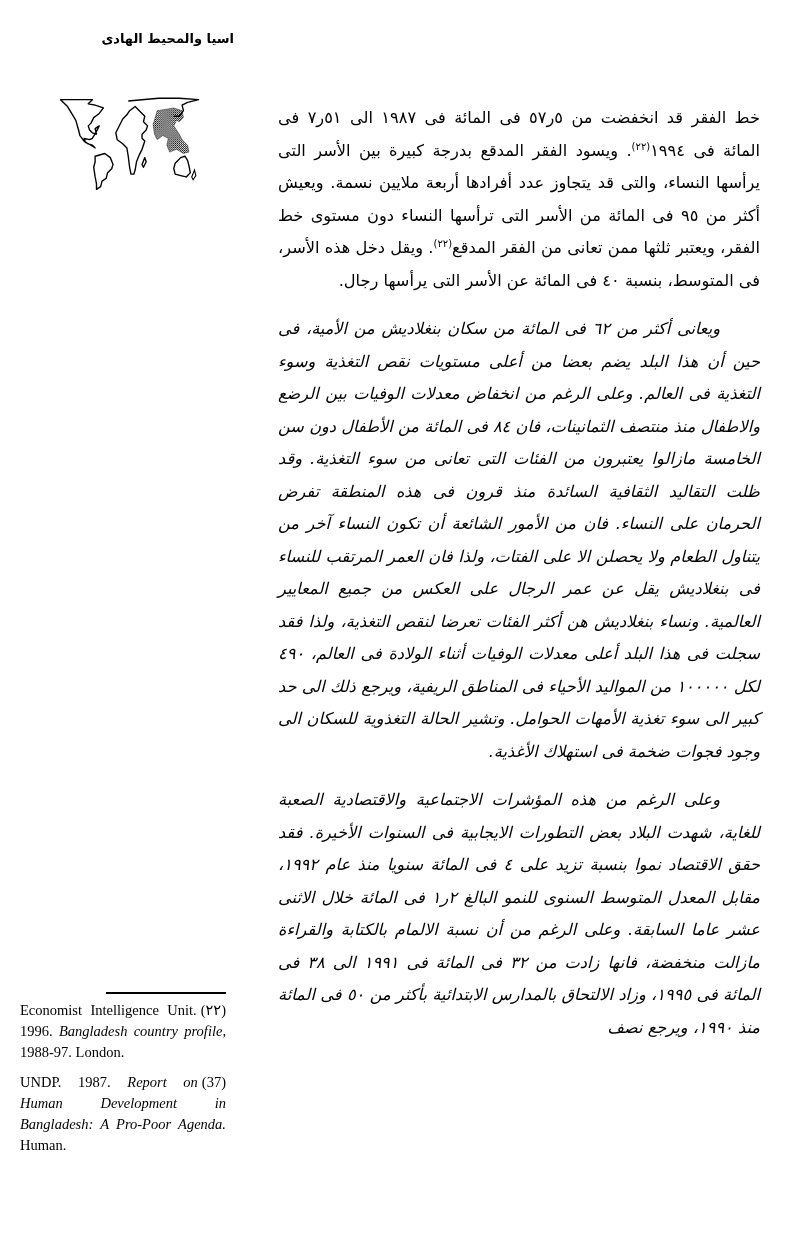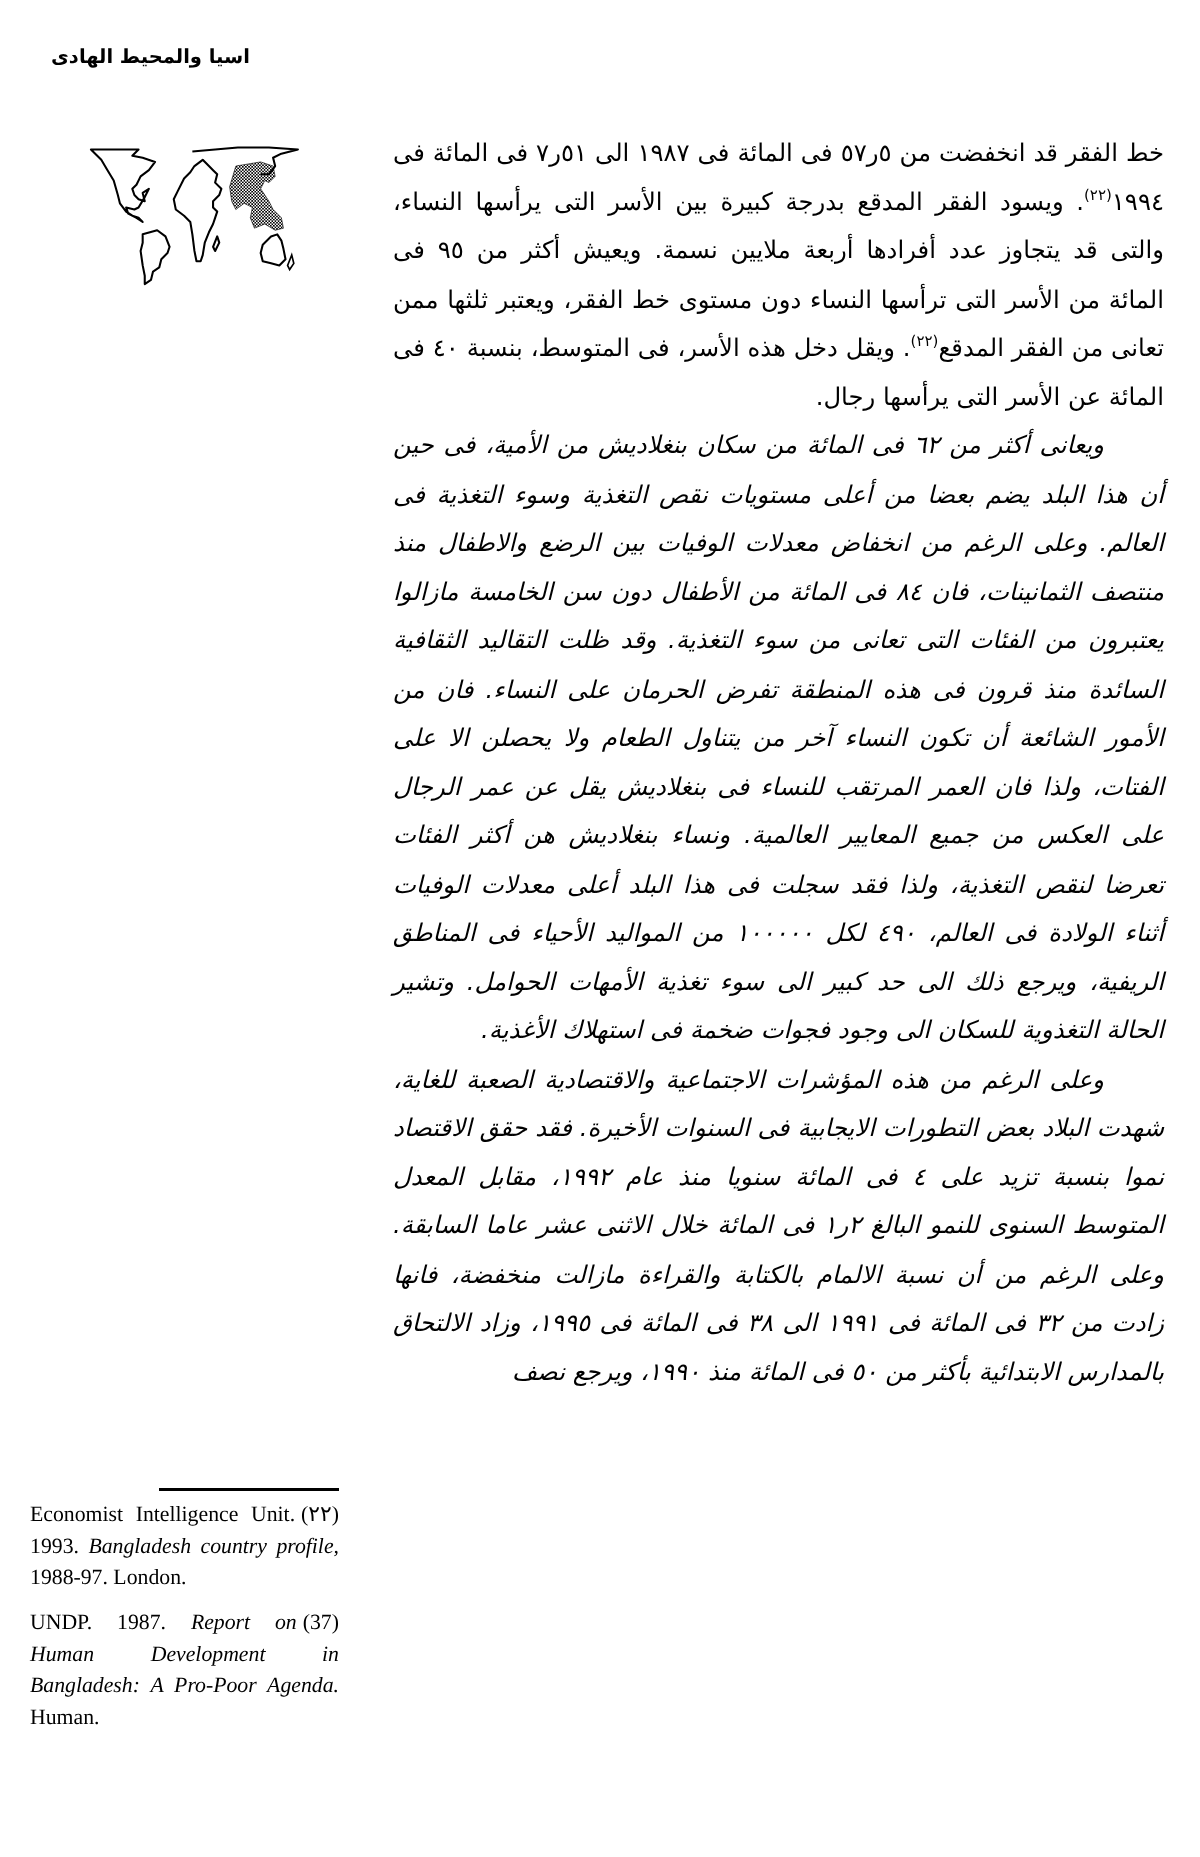--- a/index.html
+++ b/index.html
@@ -14,21 +14,21 @@
       overflow: hidden;
       color: #000000;
       font-family: "DejaVu Sans", sans-serif;
     }
     .running-header {
       position: absolute;
       top: 30px;
       left: 34px;
       width: 200px;
       direction: rtl;
-      text-align: left;
+      text-align: right;
       font-family: "DejaVu Sans", sans-serif;
       font-weight: bold;
       font-size: 13px;
       line-height: 18px;
     }
     .region-map {
       position: absolute;
       left: 26px;
       top: 90px;
       width: 210px;
@@ -42,21 +42,21 @@
       width: 514px;
       direction: rtl;
       text-align: justify;
       text-align-last: right;
       font-family: "DejaVu Sans", sans-serif;
       font-size: 16.2px;
       line-height: 32.5px;
       letter-spacing: 0;
     }
     .body-column p {
-      margin: 0;
+      margin: 16px;
       padding: 0;
     }
     .body-column p.indent {
       text-indent: 40px;
       font-style: italic;
     }
     .fn-ref {
       font-size: 10px;
       vertical-align: super;
       line-height: 0;
@@ -126,15 +126,15 @@
 </div>
 
 <div class="body-column" id="body-column">
     <p><span>خط الفقر قد انخفضت من ٥ر٥٧ فى المائة فى ١٩٨٧ الى ٥١ر٧ فى المائة فى ١٩٩٤</span><span class="fn-ref">(٢٢)</span><span>. ويسود الفقر المدقع بدرجة كبيرة بين الأسر التى يرأسها النساء، والتى قد يتجاوز عدد أفرادها أربعة ملايين نسمة. ويعيش أكثر من ٩٥ فى المائة من الأسر التى ترأسها النساء دون مستوى خط الفقر، ويعتبر ثلثها ممن تعانى من الفقر المدقع</span><span class="fn-ref">(٢٢)</span><span>. ويقل دخل هذه الأسر، فى المتوسط، بنسبة ٤٠ فى المائة عن الأسر التى يرأسها رجال.</span></p>
     <p class="indent"><span>ويعانى أكثر من ٦٢ فى المائة من سكان بنغلاديش من الأمية، فى حين أن هذا البلد يضم بعضا من أعلى مستويات نقص التغذية وسوء التغذية فى العالم. وعلى الرغم من انخفاض معدلات الوفيات بين الرضع والاطفال منذ منتصف الثمانينات، فان ٨٤ فى المائة من الأطفال دون سن الخامسة مازالوا يعتبرون من الفئات التى تعانى من سوء التغذية. وقد ظلت التقاليد الثقافية السائدة منذ قرون فى هذه المنطقة تفرض الحرمان على النساء. فان من الأمور الشائعة أن تكون النساء آخر من يتناول الطعام ولا يحصلن الا على الفتات، ولذا فان العمر المرتقب للنساء فى بنغلاديش يقل عن عمر الرجال على العكس من جميع المعايير العالمية. ونساء بنغلاديش هن أكثر الفئات تعرضا لنقص التغذية، ولذا فقد سجلت فى هذا البلد أعلى معدلات الوفيات أثناء الولادة فى العالم، ٤٩٠ لكل ١٠٠٠٠٠ من المواليد الأحياء فى المناطق الريفية، ويرجع ذلك الى حد كبير الى سوء تغذية الأمهات الحوامل. وتشير الحالة التغذوية للسكان الى وجود فجوات ضخمة فى استهلاك الأغذية.</span></p>
     <p class="indent"><span>وعلى الرغم من هذه المؤشرات الاجتماعية والاقتصادية الصعبة للغاية، شهدت البلاد بعض التطورات الايجابية فى السنوات الأخيرة. فقد حقق الاقتصاد نموا بنسبة تزيد على ٤ فى المائة سنويا منذ عام ١٩٩٢، مقابل المعدل المتوسط السنوى للنمو البالغ ٢ر١ فى المائة خلال الاثنى عشر عاما السابقة. وعلى الرغم من أن نسبة الالمام بالكتابة والقراءة مازالت منخفضة، فانها زادت من ٣٢ فى المائة فى ١٩٩١ الى ٣٨ فى المائة فى ١٩٩٥، وزاد الالتحاق بالمدارس الابتدائية بأكثر من ٥٠ فى المائة منذ ١٩٩٠، ويرجع نصف</span></p>
   </div>
 
 <div class="notes-rule"></div>
 <div class="notes" id="notes">
-    <div class="note"><span class="note-num">(٢٢)</span><span>Economist Intelligence Unit. 1993. </span><em>Bangladesh country profile,</em><span> 1988-97. London.</span></div>
+    <div class="note"><span class="note-num">(٢٢)</span><span>Economist Intelligence Unit. 1996. </span><em>Bangladesh country profile,</em><span> 1988-97. London.</span></div>
     <div class="note"><span class="note-num">(37)</span><span>UNDP. 1987. </span><em>Report on Human Development in Bangladesh: A Pro-Poor Agenda.</em><span> Human.</span></div>
   </div>
 
 </body></html>

